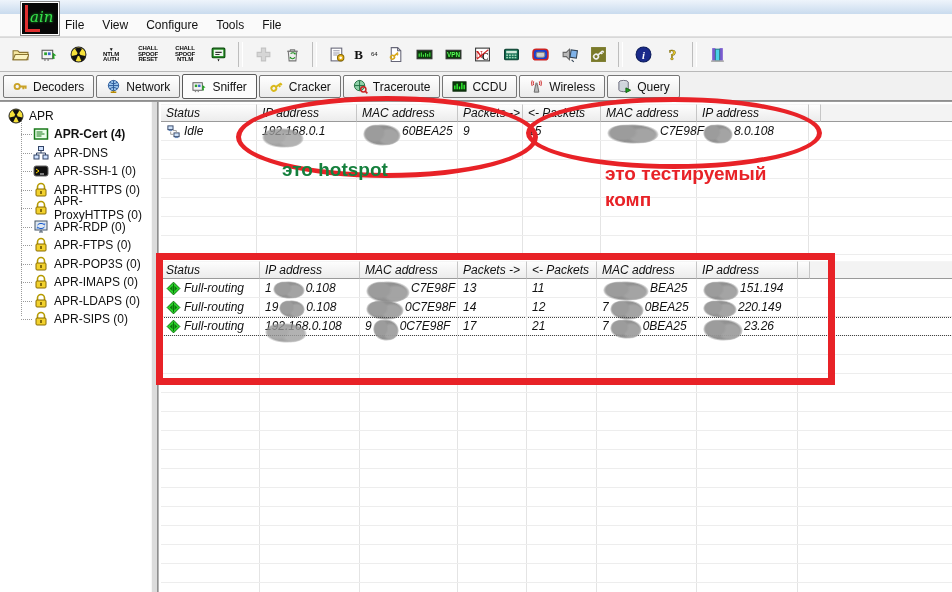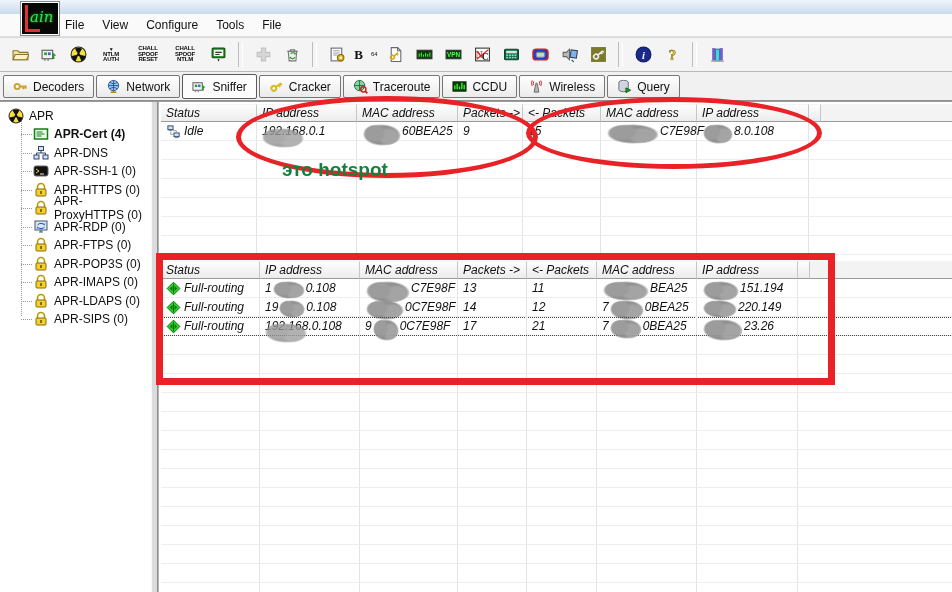--- a/index.html
+++ b/index.html
@@ -799,13 +799,17 @@
             <div class="rfill"></div>
           </div>
         </div>
     </div>
   </div>
 
   <div class="ann ann-el" id="annE1" style="left: 236px; top: 96px; width: 292px; height: 72px; border: 5px solid rgb(232, 34, 39);"></div>
   <div class="ann ann-el" id="annE2" style="left: 526px; top: 97px; width: 286px; height: 62px; border: 5px solid rgb(232, 34, 39);"></div>
   <div class="ann" id="annRect" style="left: 156px; top: 253px; width: 665px; height: 118px; border: 7px solid rgb(232, 34, 39);"></div>
   <div class="ann ann-txt" id="annT1" style="left: 282px; top: 157px; color: #15803d;">это hotspot</div>
+  <div class="ann ann-txt" id="annT2" style="left: 605px; top: 161px; color: rgb(232, 34, 39);">
+    <div>это тестируемый</div>
+    <div>комп</div>
+  </div>
 </div>
 
 </body></html>

